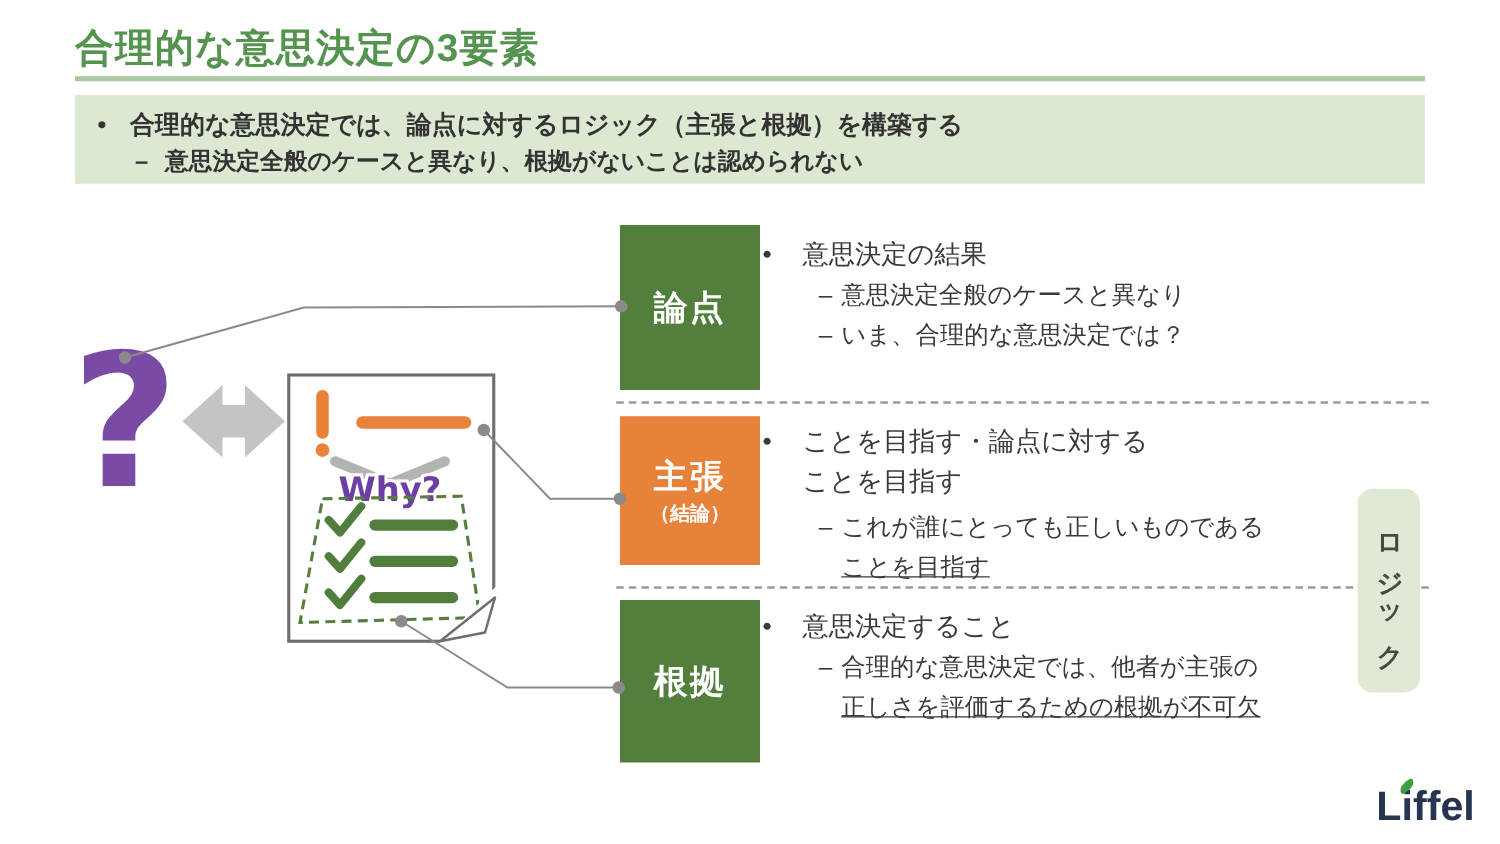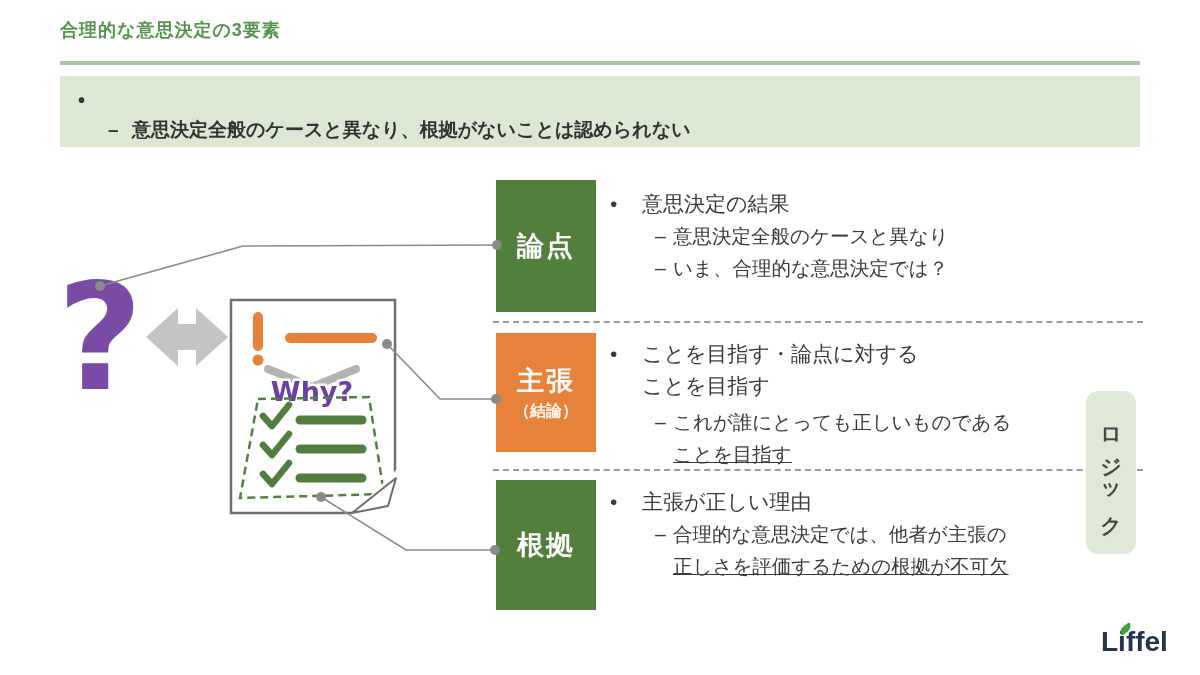--- a/index.html
+++ b/index.html
@@ -7,21 +7,21 @@
     font-family:"Liberation Sans","DejaVu Sans",sans-serif;
     background:#ffffff;
     width:1200px;height:675px;
     position:relative;overflow:hidden;
   }
   .canvas{position:absolute;inset:0;width:1200px;height:675px;}
 
   
   .page-title{
     position:absolute;left:60px;top:18px;width:1080px;
-    font-size:18px;font-weight:bold;color:#55944e;letter-spacing:1px;
+    font-size:31px;font-weight:bold;color:#55944e;letter-spacing:1px;
   }
   .title-rule{
     position:absolute;left:60px;top:61px;width:1080px;height:4px;
     background:#a9c8a0;
   }
 
   
   .header-box{
     position:absolute;left:60px;top:76px;width:1080px;height:71px;
     background:#dce8d1;box-sizing:border-box;padding:9px 18px 0 18px;
@@ -35,21 +35,21 @@
   
   .dash-sep{
     position:absolute;left:493px;width:650px;height:0;
     border-top:2px dashed #9b9b9b;z-index:1;
   }
   .sep-1{top:321px;}
   .sep-2{top:469px;}
 
   
   .label-box{
-    position:absolute;left:496px;width:100px;z-index:2;
+    position:absolute;left:496px;width:112px;z-index:2;
     display:flex;flex-direction:column;align-items:center;justify-content:center;
     color:#ffffff;font-weight:bold;
   }
   .lb-1{top:180px;height:132px;background:#537f3c;}
   .lb-2{top:333px;height:119px;background:#e8823a;}
   .lb-3{top:480px;height:130px;background:#537f3c;}
   .lb-main{font-size:27px;letter-spacing:2px;}
   .lb-sub{font-size:16px;margin-top:2px;}
 
   
@@ -79,39 +79,40 @@
     writing-mode:vertical-rl;text-orientation:upright;
     font-size:21px;font-weight:bold;color:#474747;letter-spacing:5px;
   }
 
   
   .illu{position:absolute;left:0;top:0;z-index:3;pointer-events:none;}
 
   
   .logo{
     position:absolute;left:1101px;top:626px;z-index:2;
-    font-size:28px;font-weight:600;color:#263450;letter-spacing:0px;
+    font-size:33px;font-weight:600;color:#263450;letter-spacing:0px;
   }
   .logo .leaf{
     position:absolute;left:18px;top:-1px;width:13px;height:8px;
     background:#3f9e3f;border-radius:80% 10% 80% 10%;
     transform:rotate(-28deg);
   }
 </style>
 </head>
 <body>
 
 <div class="canvas">
 
   <div class="page-title">合理的な意思決定の3要素</div>
   <div class="title-rule"></div>
 
   <div class="header-box">
     <div class="header-main">
       <span class="mk">•</span>
+      <span>合理的な意思決定では、論点に対するロジック（主張と根拠）を構築する</span>
     </div>
     <div class="header-sub">
       <span class="mk">–</span>
       <span>意思決定全般のケースと異なり、根拠がないことは認められない</span>
     </div>
   </div>
 
   <div class="dash-sep sep-1"></div>
   <div class="dash-sep sep-2"></div>
 
@@ -155,21 +156,21 @@
       <span>これが誰にとっても正しいものである</span>
     </div>
     <div class="line b-sub cont">
       <span>ことを目指す</span>
     </div>
   </div>
 
   <div class="sec-text st-3">
     <div class="line b-main">
       <span class="mk">•</span>
-      <span>主張が正しい理由</span>
+      <span>意思決定すること</span>
     </div>
     <div class="line b-sub">
       <span class="mk">–</span>
       <span>合理的な意思決定では、他者が主張の</span>
     </div>
     <div class="line b-sub cont">
       <span>正しさを評価するための根拠が不可欠</span>
     </div>
   </div>
 

